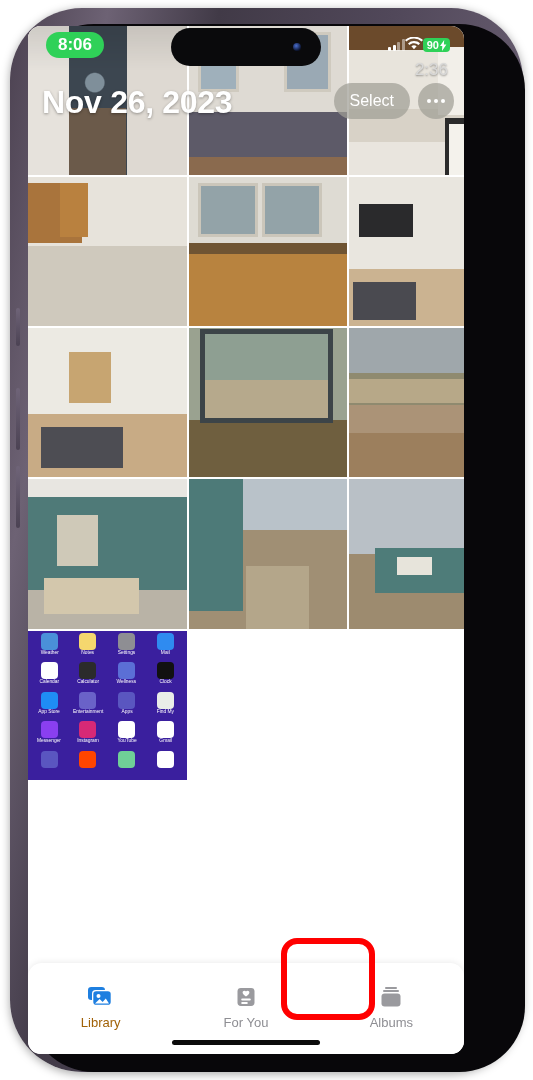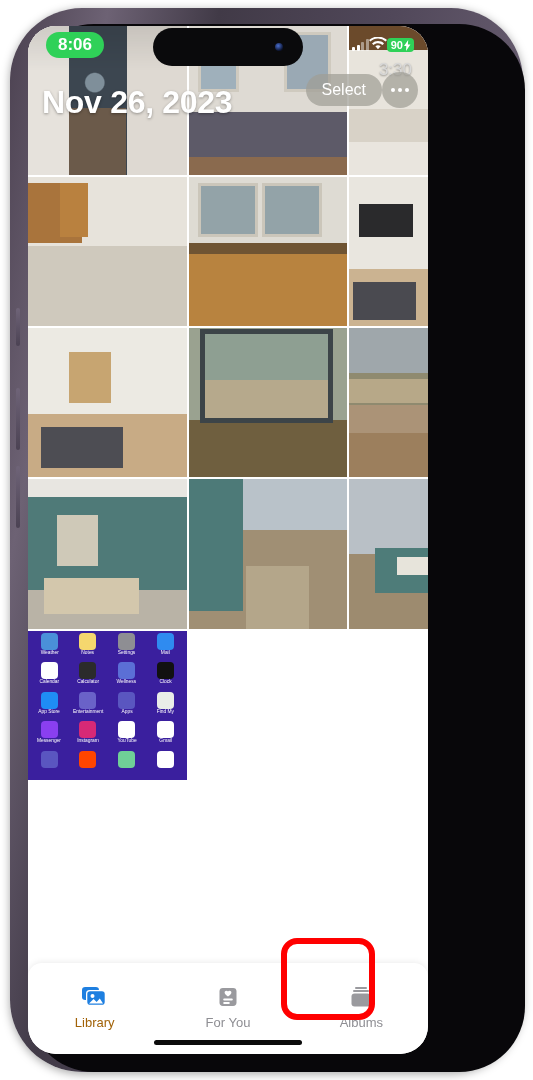--- a/index.html
+++ b/index.html
@@ -30,22 +30,22 @@
     background: linear-gradient(180deg,#6f6478,#4b4253);
   }
   .btn-power { right: 6px; top: 430px; height: 108px; }
   .btn-vol-up { left: 6px; top: 380px; height: 62px; }
   .btn-vol-dn { left: 6px; top: 458px; height: 62px; }
   .btn-mute { left: 6px; top: 300px; height: 38px; }
 
   
   .screen {
     position: absolute; left: 28px; top: 26px;
-    width: 400px; height: 1028px;
-    border-radius: 28px;
+    width: 436px; height: 1028px;
+    border-radius: 13px;
     overflow: hidden;
     background: #ffffff;
   }
 
   
   .grid {
     position: absolute; left: 0; top: 0;
     width: 480px;
     display: grid;
     grid-template-columns: repeat(3, 1fr);
@@ -138,21 +138,21 @@
   .hs-lbl { font-size:3.6px; color:#fff; margin-top:1px; line-height:1; white-space:nowrap;
             transform:scale(1.35); transform-origin:center top; }
 
   
   .date-header {
     position: absolute; left: 14px; top: 58px;
     font-size: 32px; font-weight: bold; color: #ffffff;
     letter-spacing: -0.3px;
     text-shadow: 0 1px 3px rgba(0,0,0,.35);
   }
-  .top-actions { position:absolute; right:10px; top:46px; display:flex; align-items:center; }
+  .top-actions { position:absolute; right:10px; top:57px; display:flex; gap:8px; }
   .pill-btn {
     background: rgba(160,158,150,.72); color:#fff;
     border-radius: 20px; padding: 7px 16px;
     font-size: 16px; font-weight: 500; border:none;
   }
   .round-btn {
     width: 36px; height: 36px; border-radius: 50%;
     background: rgba(160,158,150,.72);
     display:flex; align-items:center; justify-content:center; gap:3px; border:none;
   }
@@ -386,21 +386,21 @@
         </svg>
       </span>
       <span class="batt">
         <span>90</span>
         <svg width="7" height="11" viewBox="0 0 7 11">
             <path d="M4.2 0 0 6h2.3L2 11 6.4 4.6H3.9z" fill="#fff"></path>
           </svg>
       </span>
     </div>
 
-    <div class="rec-time">3:30</div>
+    <div class="rec-time">2:36</div>
 
     <div class="date-header">Nov 26, 2023</div>
     <div class="top-actions">
       <button class="pill-btn">Select</button>
       <button class="round-btn">
         <i></i>
           <i></i>
           <i></i>
       </button>
     </div>

